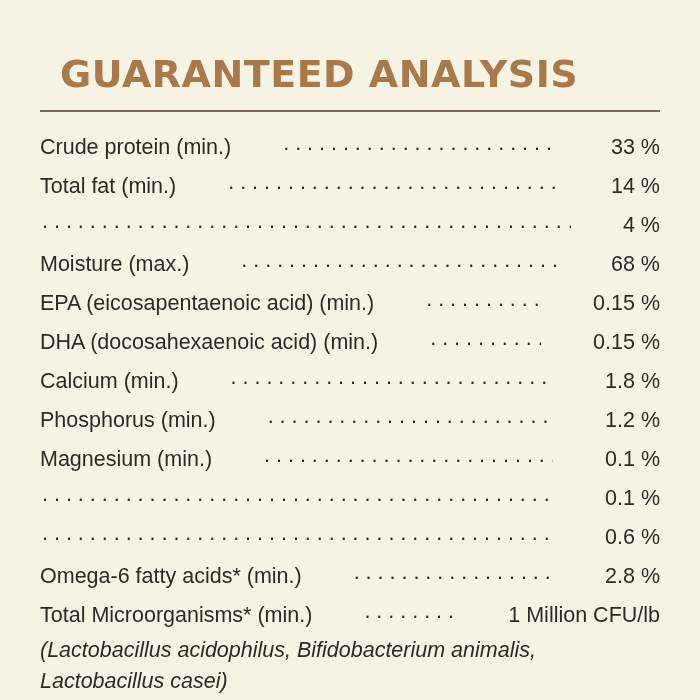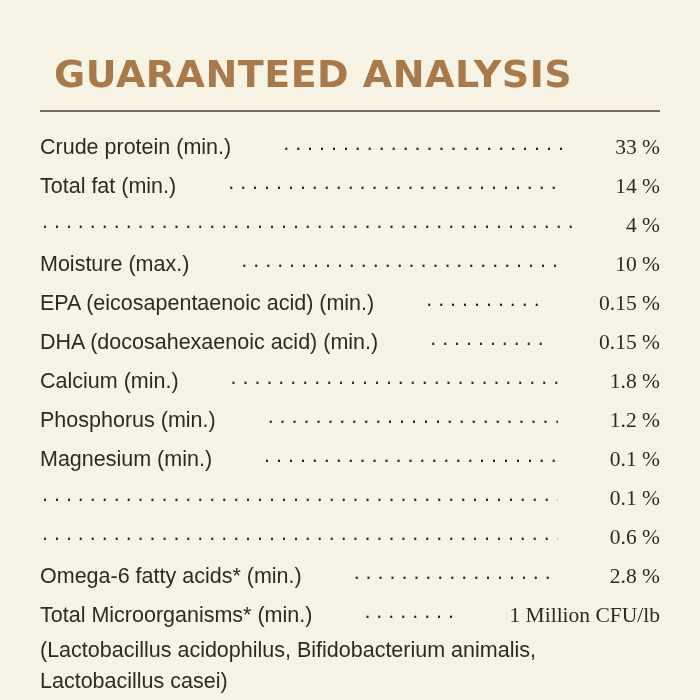--- a/index.html
+++ b/index.html
@@ -18,21 +18,21 @@
     width: 700px;
     height: 700px;
     padding: 52px 40px 20px 40px;
     background: #f7f3e4;
   }
   .title {
     font-size: 38px;
     font-weight: bold;
     letter-spacing: 0.5px;
     color: #a8794a;
-    margin: 0 0 14px 14px;
+    margin: 0 0 14px 20px;
     font-family: "DejaVu Sans", sans-serif;
   }
   .rule {
     height: 2px;
     background: #7a6a55;
     margin: 0 0 14px 0;
   }
   .rows {
     margin: 0;
     padding: 0;
@@ -64,30 +64,30 @@
     left: 0;
     bottom: 0;
     white-space: nowrap;
     color: #2d2a26;
     letter-spacing: 0px;
     font-size: 21.5px;
   }
   .row .value {
     flex: 0 0 auto;
     padding-left: 6px;
-    font-family: Liberation Serif, serif;
   }
   .note {
     font-size: 21.5px;
     color: #2d2a26;
     line-height: 1.35;
     padding-top: 2px;
   }
   .note div {
     padding: 1px 0;
+    font-style: italic;
   }
 </style>
 </head>
 <body>
 
 <div class="panel">
 
   <div class="title">GUARANTEED ANALYSIS</div>
   <div class="rule"></div>
 
@@ -106,21 +106,21 @@
     </div>
 
     <div class="row">
       <span class="dots"></span>
       <span class="value">4 %</span>
     </div>
 
     <div class="row">
       <span class="label">Moisture (max.)</span>
       <span class="dots"></span>
-      <span class="value">10 %</span>
+      <span class="value">68 %</span>
     </div>
 
     <div class="row">
       <span class="label">EPA (eicosapentaenoic acid) (min.)</span>
       <span class="dots"></span>
       <span class="value">0.15 %</span>
     </div>
 
     <div class="row">
       <span class="label">DHA (docosahexaenoic acid) (min.)</span>

